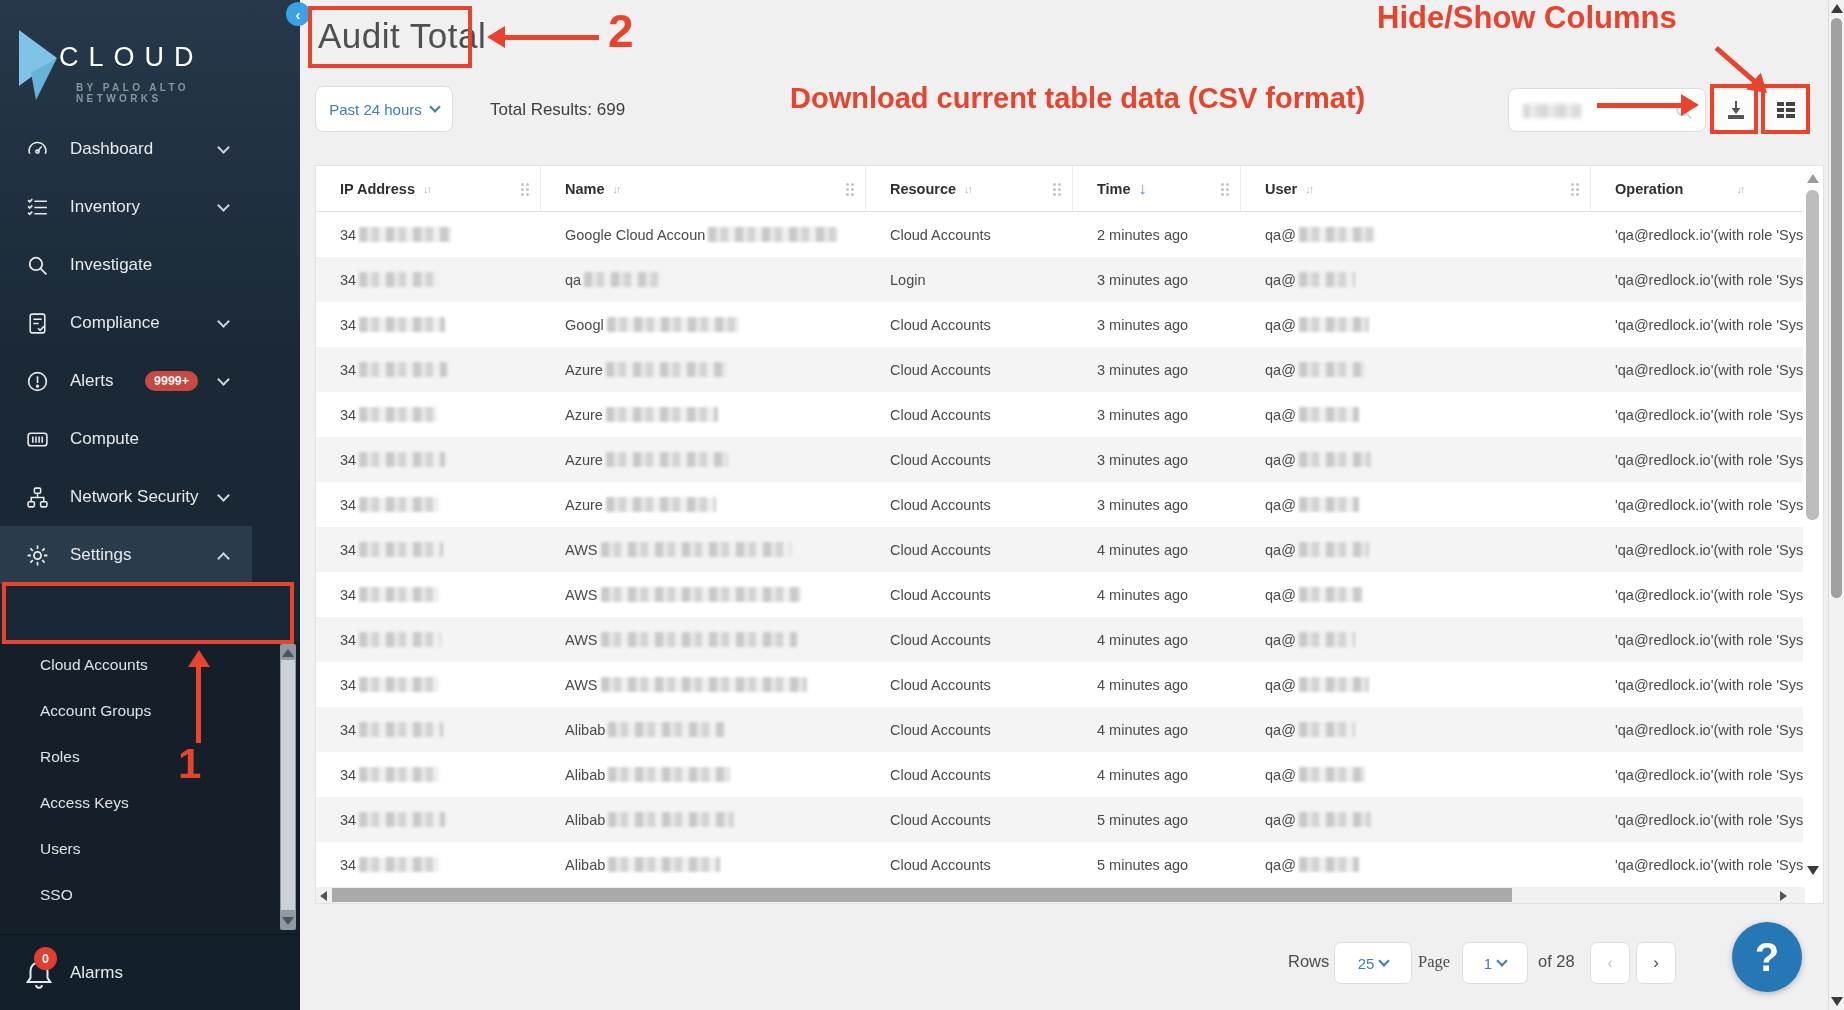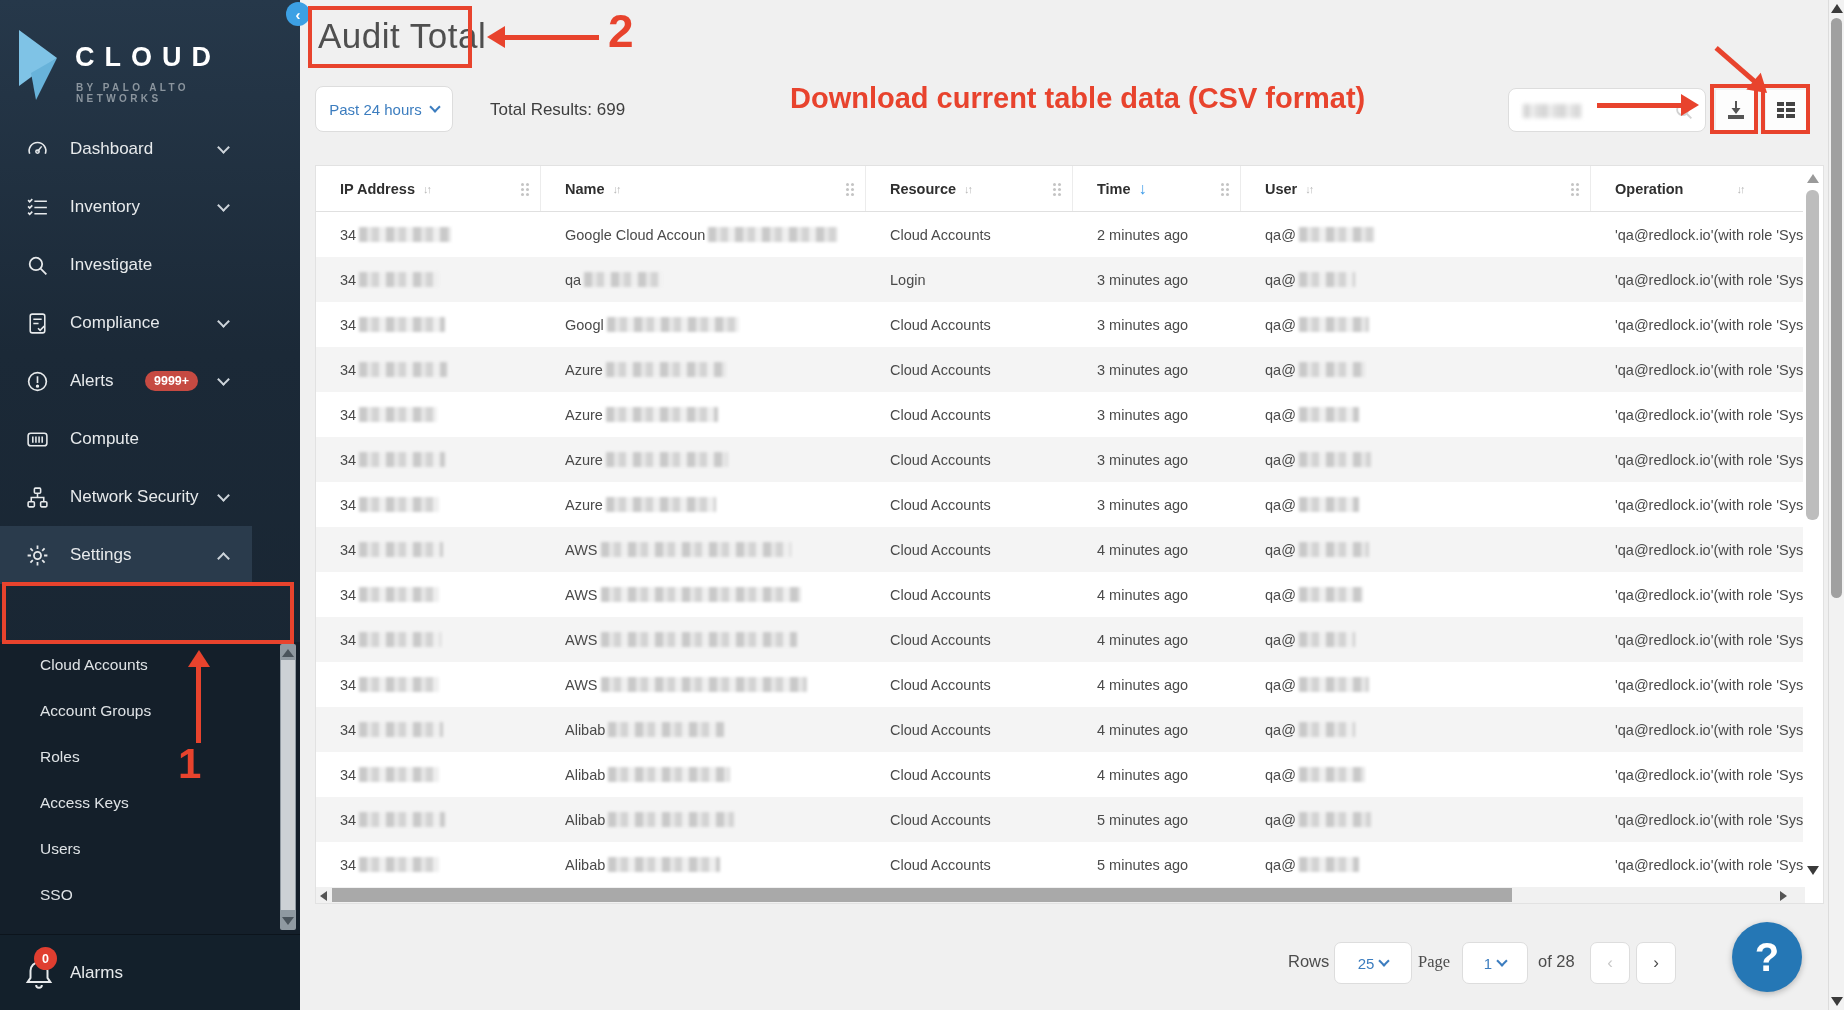--- a/index.html
+++ b/index.html
@@ -5,21 +5,21 @@
   * { margin:0; padding:0; box-sizing:border-box; }
   html,body { background:#e9e9e9; }
   body { font-family:"Liberation Sans", sans-serif; }
   .root { position:relative; width:1844px; height:1010px; background:#f0f0f0; overflow:hidden; }
 
   
   .sidebar { position:absolute; left:0; top:0; width:300px; height:1010px;
     background:linear-gradient(180deg,#26384a 0%,#1b2937 35%,#17232f 100%); z-index:5; }
   .logo { position:absolute; left:17px; top:26px; width:260px; height:80px; }
   .logo-glyph { position:absolute; left:0; top:2px; }
-  .logo-title { position:absolute; left:58px; top:16px; color:#fff; font-size:27px; font-weight:bold; letter-spacing:10px; }
+  .logo-title { position:absolute; left:42px; top:16px; color:#fff; font-size:27px; font-weight:normal; letter-spacing:10px; }
   .logo-sub { position:absolute; left:59px; top:56px; color:#8b959e; font-size:10px; font-weight:bold; letter-spacing:3.4px; }
   .nav { position:absolute; left:0; top:120px; width:252px;text-align:center; }
   .nav-item { position:relative; height:58px; display:flex; align-items:center; color:#e7eaec; cursor:pointer; }
   .nav-item.selected { background:#2a3b4c; }
   .nicon { position:absolute; left:24px; width:26px; height:26px; display:flex; align-items:center; justify-content:center; }
   .nicon svg { width:25px; height:25px; }
   .nlabel { position:absolute; left:70px; font-size:17px; }
   .nbadge { position:absolute; left:145px; background:#c64a42; color:#fff; border-radius:11px; font-size:12.5px; font-weight:bold; padding:3px 9px; }
   .nchev { position:absolute; right:24px; width:9px; height:9px; border-right:2px solid #cdd4da; border-bottom:2px solid #cdd4da; }
   .nchev.down { transform:rotate(45deg); margin-top:-4px; }
@@ -697,20 +697,21 @@
     <div class="ps-up"></div>
     <div class="ps-thumb"></div>
     <div class="ps-down"></div>
   </div>
 
   <div class="anno anno-box" style="left:308px; top:6px; width:164px; height:62px;"></div>
   <div class="anno ahead-left" style="left:487px; top:26px;"></div>
   <div class="anno aline" style="left:504px; top:35px; width:95px; height:5px;"></div>
   <div class="anno anno-text" style="left:608px; top:4px; font-size:46px;">2</div>
 
+  <div class="anno anno-text" style="left:1377px; top:0px; font-size:31px;">Hide/Show Columns</div>
   <div class="anno" style="left:1723px; top:40px; width:75px; height:22px; transform:rotate(41deg); transform-origin:0 0;">
     <div class="aline" style="left:0; top:8px; width:52px; height:5px;"></div>
     <div class="ahead-right" style="left:50px; top:0px;"></div>
   </div>
 
   <div class="anno anno-text" style="left:790px; top:82px; font-size:29px;">Download current table data (CSV format)</div>
   <div class="anno aline" style="left:1597px; top:103px; width:86px; height:5px;"></div>
   <div class="anno ahead-right" style="left:1681px; top:94px;"></div>
   <div class="anno anno-box" style="left:1710px; top:84px; width:48px; height:50px;"></div>
   <div class="anno anno-box" style="left:1761px; top:84px; width:49px; height:50px;"></div>

